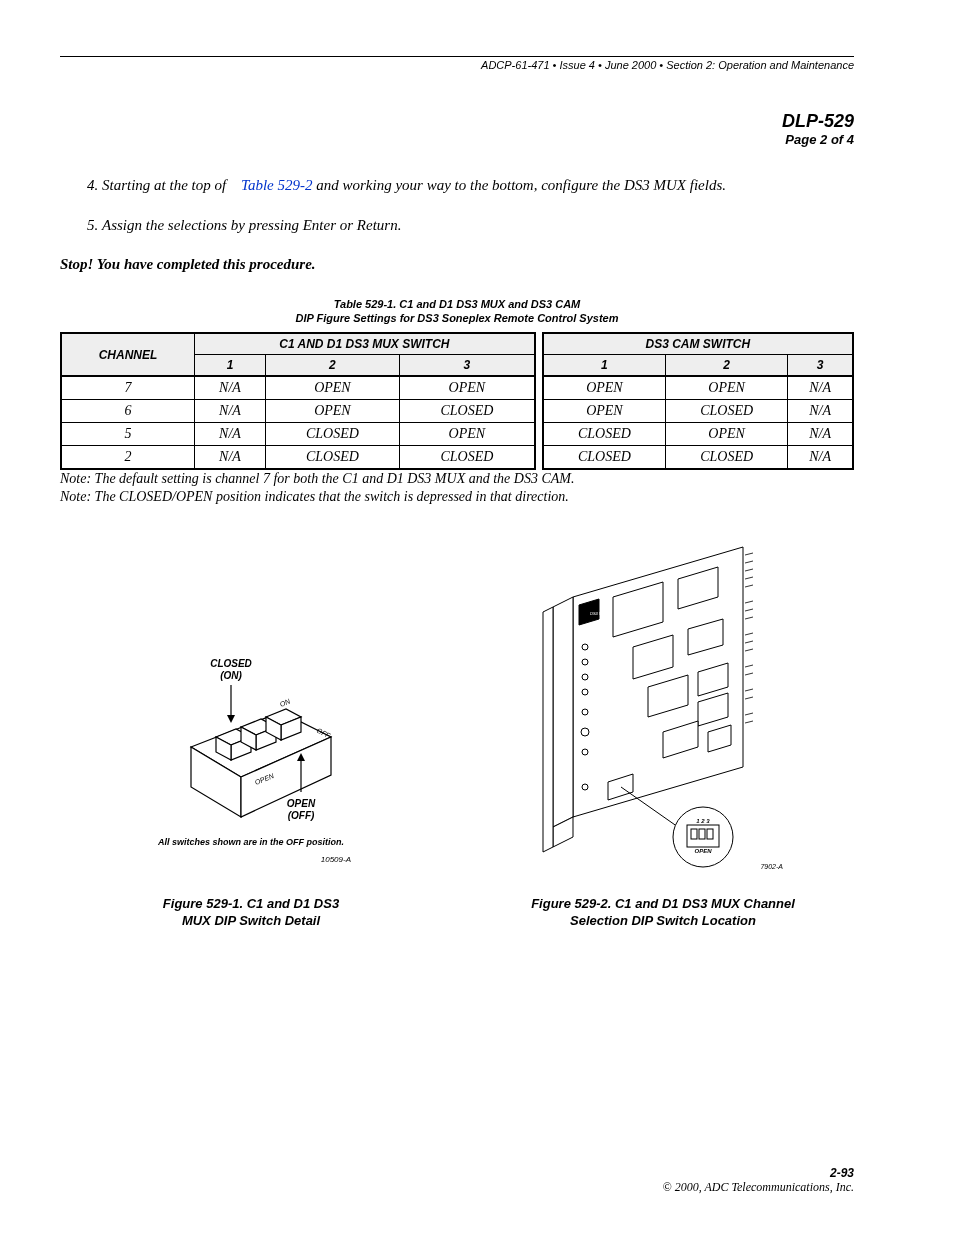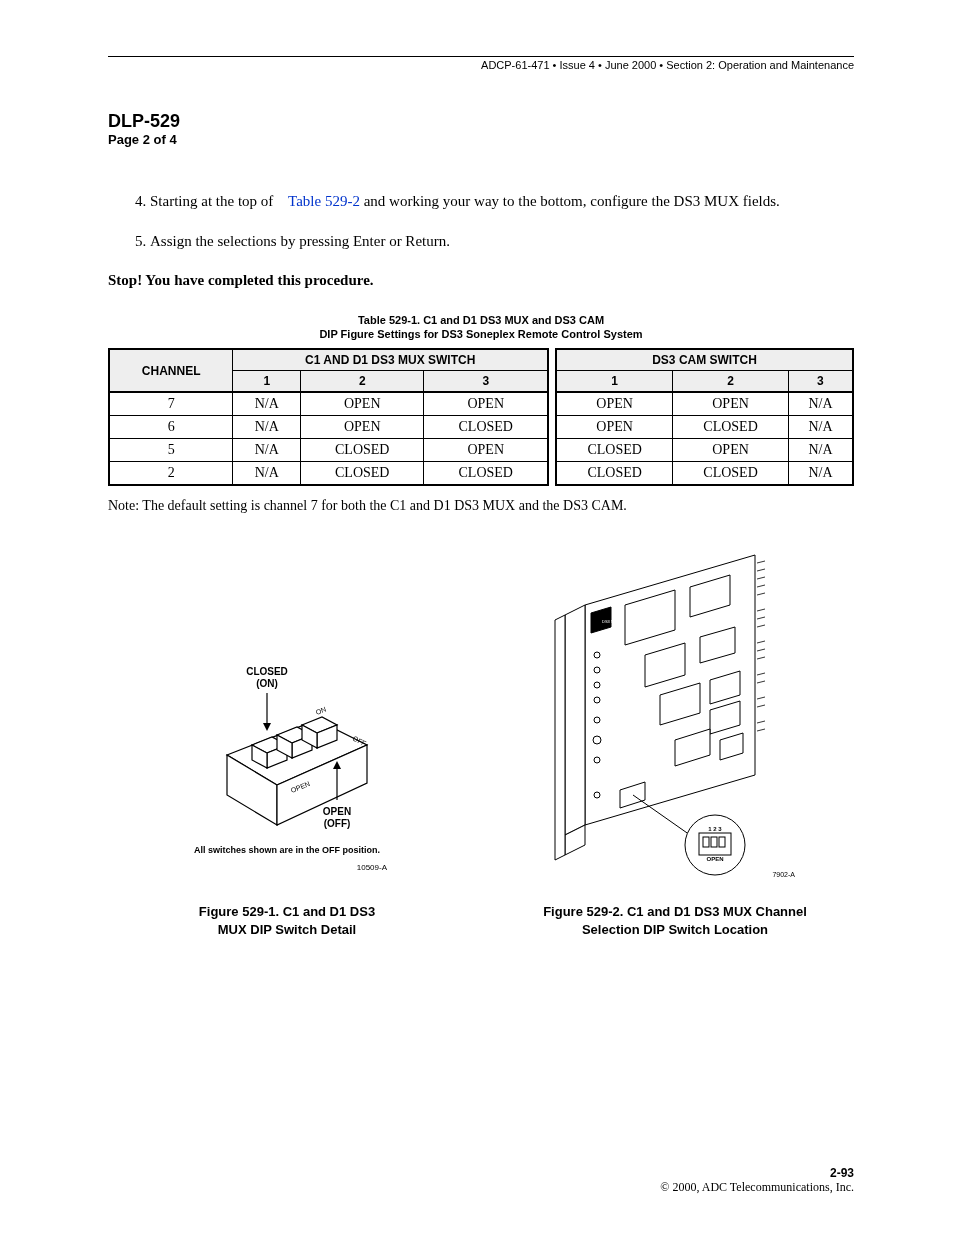--- a/index.html
+++ b/index.html
@@ -7,38 +7,40 @@
     padding: 0;
     font-family: "Times New Roman", Times, serif;
     font-size: 15px;
     color: #000;
     background: #fff;
   }
   .page {
     width: 954px;
     height: 1235px;
     box-sizing: border-box;
-    padding: 56px 100px 40px 108px;
+    padding: 56px 100px 40px 60px;
     position: relative;
     background: #fff;
+    font-style: italic;
   }
   .hr-top {
     border: none;
     border-top: 1px solid #000;
     margin: 0 0 2px 0;
   }
   .header-line {
     text-align: right;
     font-family: Arial, Helvetica, sans-serif;
     font-size: 11px;
     margin-bottom: 40px;
   }
   .dlp-block {
-    font-family: Arial, Helvetica, sans-serif;
-    margin-bottom: 44px;
+    text-align: right;
+    font-family: Arial, Helvetica, sans-serif;
+    margin-bottom: 28px;
   }
   .dlp-title {
     font-weight: bold;
     font-size: 18px;
   }
   .dlp-page {
     font-weight: bold;
     font-size: 13px;
   }
   ol.steps {
@@ -92,21 +94,21 @@
   .thick-left { border-left: 2px solid #000 !important; }
   .thick-right { border-right: 2px solid #000 !important; }
   .gap-col {
     width: 6px;
     border: none !important;
     background: #fff;
     padding: 0 !important;
   }
   .notes {
     font-size: 14px;
-    margin-top: 11px;
+    margin-top: 0;
     line-height: 1.3;
   }
   .figs {
     display: flex;
     gap: 30px;
     margin-top: 30px;
     align-items: flex-end;
   }
   .fig-col {
     flex: 1;
@@ -209,20 +211,21 @@
       <td class="thick-right thick-bottom">CLOSED</td>
       <td class="thick-left thick-bottom">CLOSED</td>
       <td class="thick-bottom">CLOSED</td>
       <td class="thick-right thick-bottom">N/A</td>
     </tr>
   </tbody>
     </table>
 
   <div class="notes">
     <div>Note: The default setting is channel 7 for both the C1 and D1 DS3 MUX and the DS3 CAM.</div>
+    <div>Note: The CLOSED/OPEN position indicates that the switch is depressed in that direction.</div>
   </div>
 
   <div class="figs">
 
     <div class="fig-col">
       <svg width="260" height="260" viewBox="0 0 260 260">
         <g stroke="#000" stroke-width="1.2" fill="#fff">
 
           <polygon points="70,130 160,95 210,120 120,160" fill="#fff"></polygon>
           <polygon points="70,130 120,160 120,200 70,170"></polygon>

